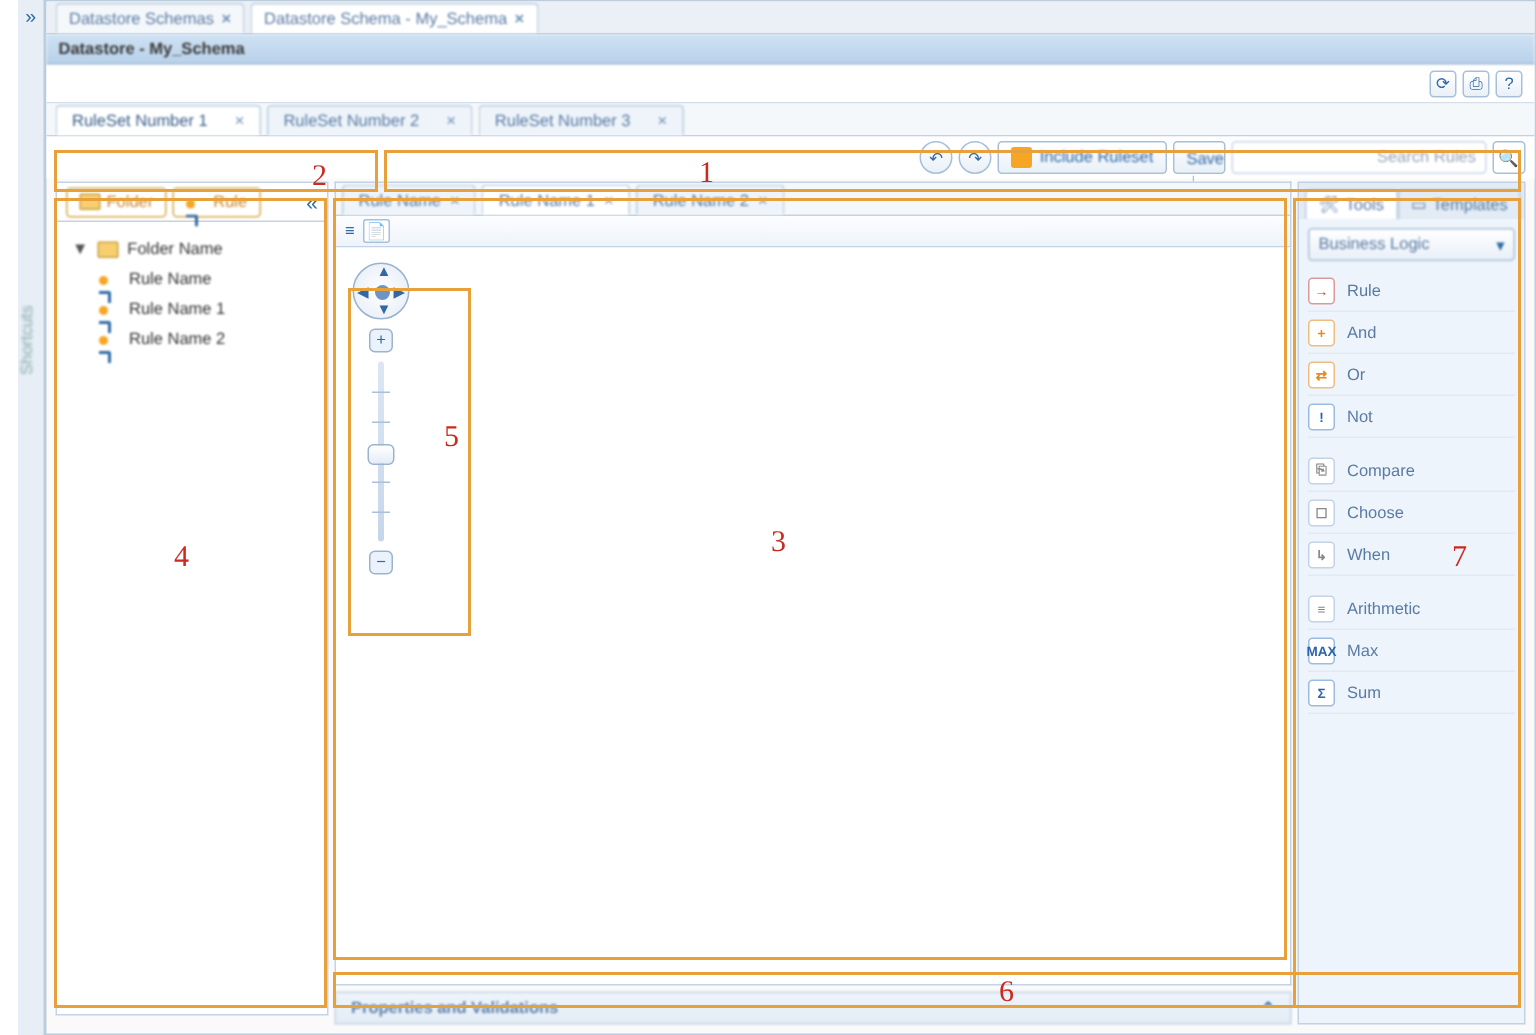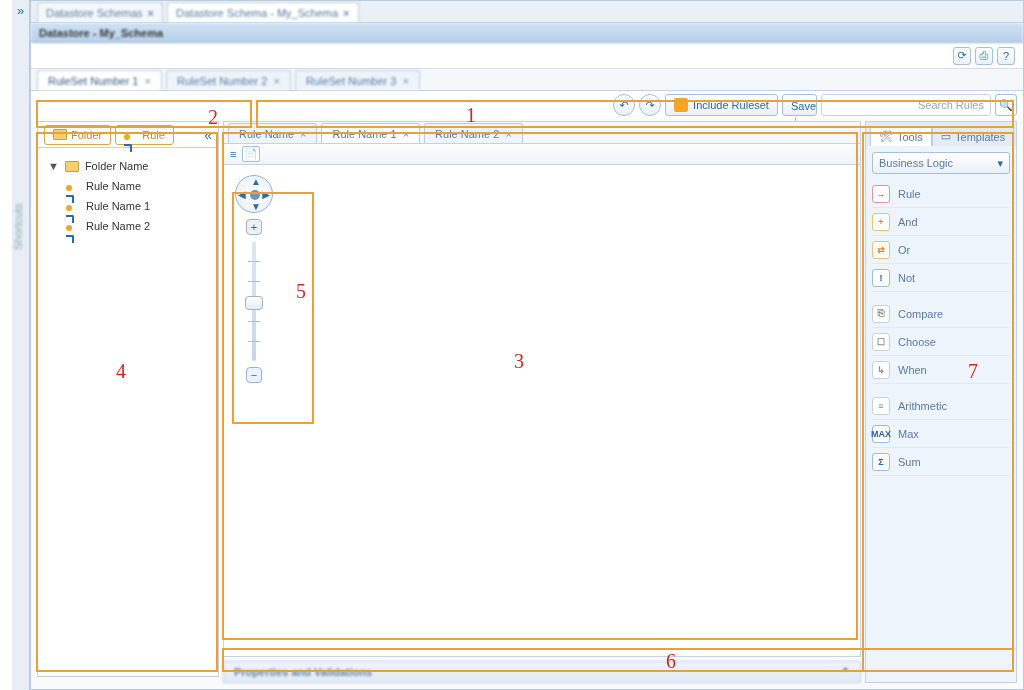--- a/index.html
+++ b/index.html
@@ -17,21 +17,21 @@
 
   
   .titlebar { height:20px; background:linear-gradient(#cfe2f3,#b8d1ea); border-bottom:1px solid #9fb9d6; display:flex; align-items:center; padding:0 8px; color:#3a3a3a; font-weight:bold; filter:blur(0.8px);}
   
   
   .app-toolbar { height:26px; background:#fff; border-bottom:1px solid #d6dee9; display:flex; align-items:center; justify-content:flex-end; padding:0 8px; gap:4px;}
   .toolbtn { width:18px; height:18px; border:1px solid #a7bfd9; border-radius:3px; background:linear-gradient(#fff,#e9f0f8); display:flex; align-items:center; justify-content:center; color:#2f6aa5; cursor:pointer;}
   
   
   .ruleset-tabs { height:22px; background:#f4f8fb; border-bottom:1px solid #c3d2e5; display:flex; align-items:flex-end; padding-left:6px;}
-  .rs-tab { height:20px; padding:0 10px; display:flex; align-items:center; gap:6px; border:1px solid #bcd; border-bottom:none; background:#eef4fa; margin-right:4px; border-radius:3px 3px 0 0; color:#5a7ba3; filter:blur(0.8px);}
+  .rs-tab { height:20px; padding:0 10px; display:flex; align-items:center; gap:18px; border:1px solid #bcd; border-bottom:none; background:#eef4fa; margin-right:4px; border-radius:3px 3px 0 0; color:#5a7ba3; filter:blur(0.8px);}
   .rs-tab.active { background:#fff; color:#3a5e89;}
   .rs-tab .x { color:#6e8fb7;}
 
   
   .cmd-row { height:28px; background:#fff; display:flex; align-items:stretch; }
   .view-tabs { display:flex; align-items:flex-end; padding-left:6px; background:#f4f8fb; }
   .view-tab { height:24px; padding:0 12px; display:flex; align-items:center; border:1px solid #bcd; border-bottom:none; border-radius:3px 3px 0 0; background:#fff; margin-right:2px; color:#5a7ba3; filter:blur(0.8px);}
   .view-tab.inactive { background:#e3ecf5; }
   .spacer { flex:1; }
   .cmd-right { display:flex; align-items:center; gap:4px; padding:0 6px;}

